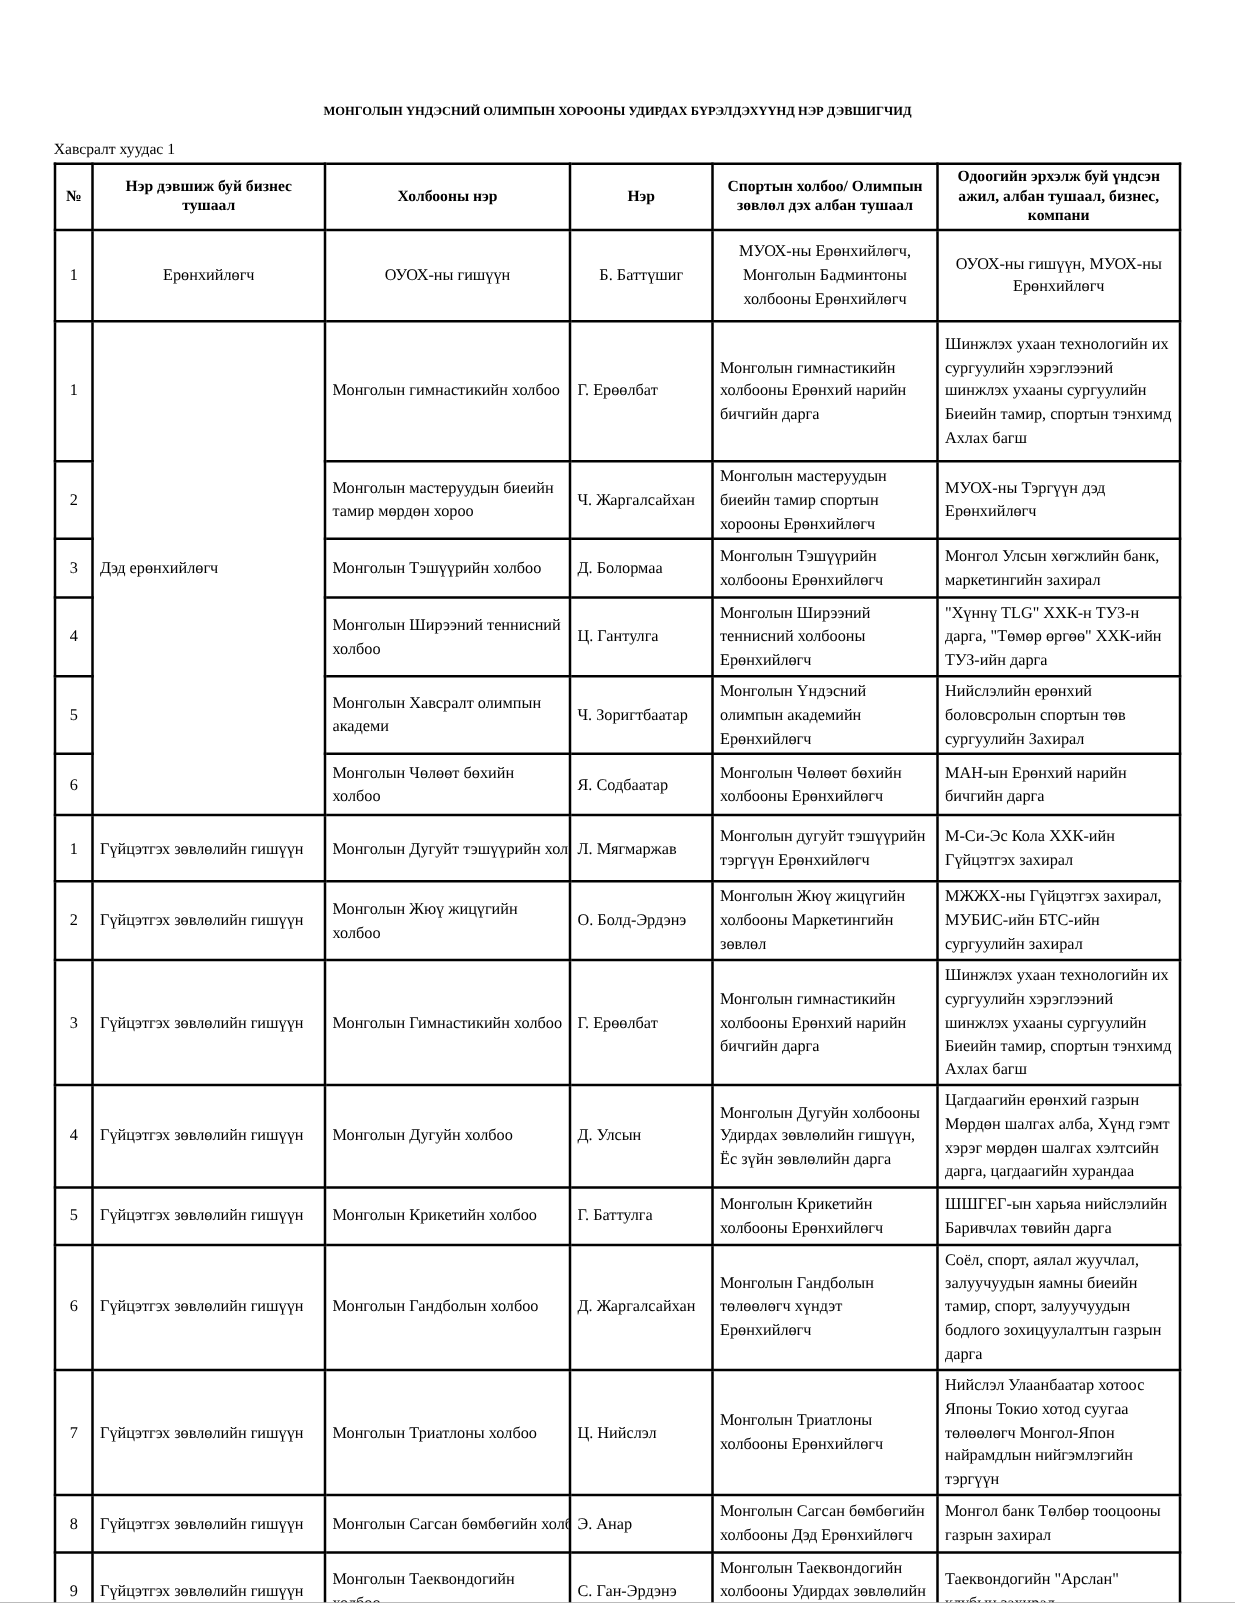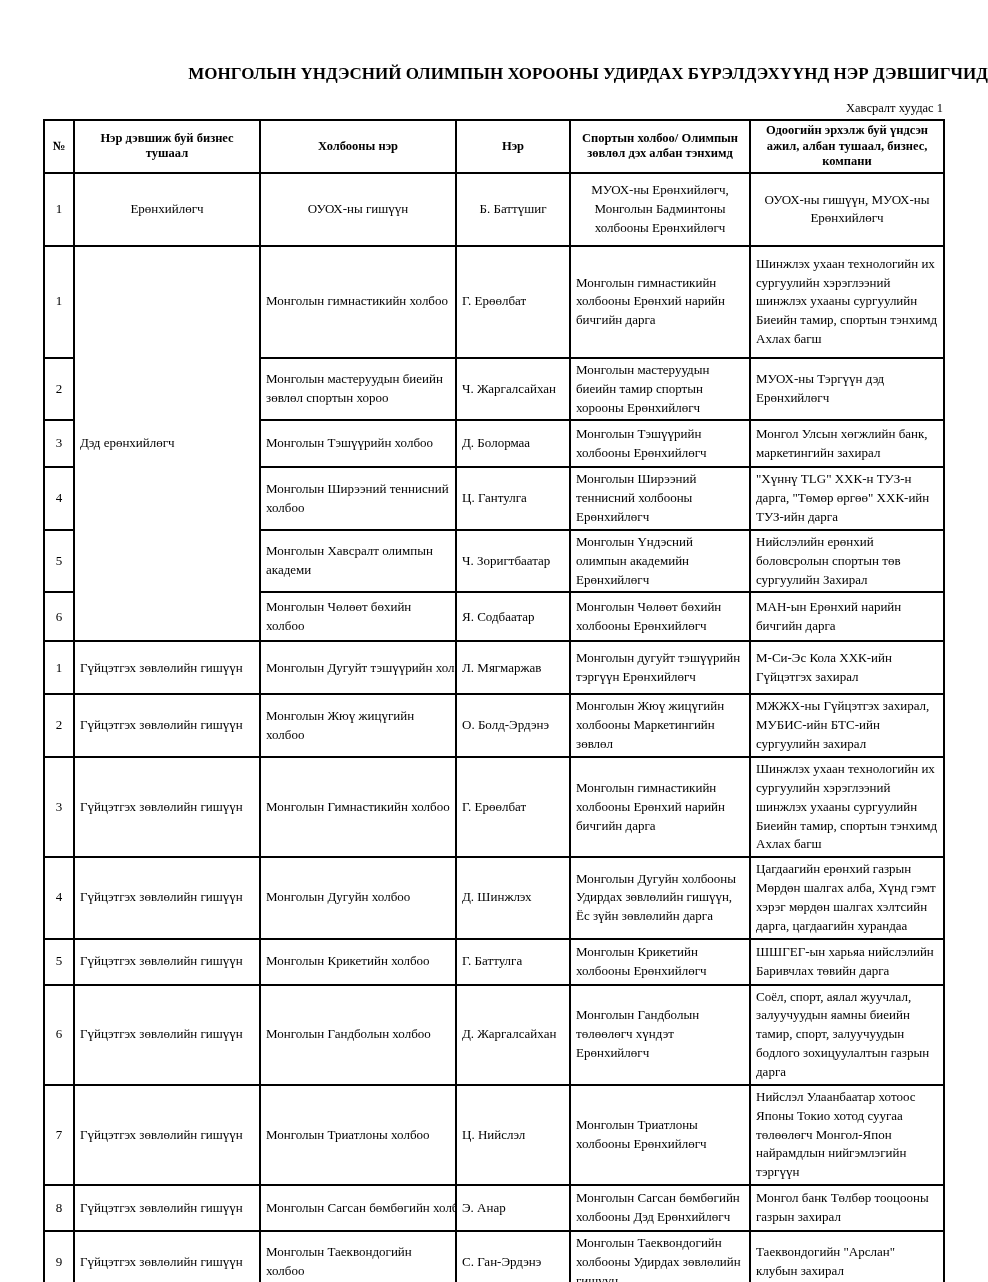--- a/index.html
+++ b/index.html
@@ -2,25 +2,25 @@
 <html><head>
 <meta charset="utf-8">
 <style>
   html,body{margin:0;padding:0;background:#888;}
   .page{
     width:988px;height:1282px;background:#ffffff;position:relative;
     font-family:"Liberation Serif","DejaVu Serif",serif;color:#000;
     overflow:hidden;
   }
   .doc-title{
-    padding-top:64px;text-align:right;font-weight:bold;font-size:17px;
+    padding-top:84px;text-align:center;font-weight:bold;font-size:10px;
     letter-spacing:0px;
   }
   .appendix-note{
-    width:900px;margin-left:43px;margin-top:17px;text-align:right;font-size:12.5px;
+    width:900px;margin-left:43px;margin-top:17px;text-align:left;font-size:12.5px;
   }
   table.nominees{
     margin-left:43px;margin-top:3px;border-collapse:collapse;width:900px;
     table-layout:fixed;
   }
   table.nominees th, table.nominees td{
     border:2px solid #000;padding:2px 5px;vertical-align:middle;
     font-size:13px;line-height:1.45;overflow:hidden;word-wrap:break-word;
   }
   table.nominees th{
@@ -49,21 +49,21 @@
       <col class="w-name">
         <col class="w-sport">
         <col class="w-work">
     </colgroup>
     <thead>
         <tr style="height: 46px;">
           <th>№</th>
           <th>Нэр дэвшиж буй бизнес тушаал</th>
           <th>Холбооны нэр</th>
           <th>Нэр</th>
-          <th>Спортын холбоо/ Олимпын зөвлөл дэх албан тэнхимд</th>
+          <th>Спортын холбоо/ Олимпын зөвлөл дэх албан тушаал</th>
           <th>Одоогийн эрхэлж буй үндсэн ажил, албан тушаал, бизнес, компани</th>
         </tr>
       </thead>
     <tbody>
         <tr class="row-centered" style="height: 73px;">
           <td class="c-num">1</td>
           <td class="c-pos" rowspan="1">Ерөнхийлөгч</td>
           <td class="c-fed">ОУОХ-ны гишүүн</td>
           <td class="c-name">Б. Баттүшиг</td>
           <td class="c-sport">МУОХ-ны Ерөнхийлөгч, Монголын Бадминтоны холбооны Ерөнхийлөгч</td>
@@ -72,21 +72,21 @@
         <tr style="height: 112px;">
           <td class="c-num">1</td>
           <td class="c-pos" rowspan="6">Дэд ерөнхийлөгч</td>
           <td class="c-fed">Монголын гимнастикийн холбоо</td>
           <td class="c-name">Г. Ерөөлбат</td>
           <td class="c-sport">Монголын гимнастикийн холбооны Ерөнхий нарийн бичгийн дарга</td>
           <td class="c-work">Шинжлэх ухаан технологийн их сургуулийн хэрэглээний шинжлэх ухааны сургуулийн Биеийн тамир, спортын тэнхимд Ахлах багш</td>
         </tr>
         <tr style="height: 62px;">
           <td class="c-num">2</td>
-          <td class="c-fed">Монголын мастеруудын биеийн зөвлөл спортын хороо</td>
+          <td class="c-fed">Монголын мастеруудын биеийн тамир мөрдөн хороо</td>
           <td class="c-name">Ч. Жаргалсайхан</td>
           <td class="c-sport">Монголын мастеруудын биеийн тамир спортын хорооны Ерөнхийлөгч</td>
           <td class="c-work">МУОХ-ны Тэргүүн дэд Ерөнхийлөгч</td>
         </tr>
         <tr style="height: 47px;">
           <td class="c-num">3</td>
           <td class="c-fed">Монголын Тэшүүрийн холбоо</td>
           <td class="c-name">Д. Болормаа</td>
           <td class="c-sport">Монголын Тэшүүрийн холбооны Ерөнхийлөгч</td>
           <td class="c-work">Монгол Улсын хөгжлийн банк, маркетингийн захирал</td>
@@ -133,21 +133,21 @@
           <td class="c-pos" rowspan="1">Гүйцэтгэх зөвлөлийн гишүүн</td>
           <td class="c-fed">Монголын Гимнастикийн холбоо</td>
           <td class="c-name">Г. Ерөөлбат</td>
           <td class="c-sport">Монголын гимнастикийн холбооны Ерөнхий нарийн бичгийн дарга</td>
           <td class="c-work">Шинжлэх ухаан технологийн их сургуулийн хэрэглээний шинжлэх ухааны сургуулийн Биеийн тамир, спортын тэнхимд Ахлах багш</td>
         </tr>
         <tr style="height: 75px;">
           <td class="c-num">4</td>
           <td class="c-pos" rowspan="1">Гүйцэтгэх зөвлөлийн гишүүн</td>
           <td class="c-fed">Монголын Дугуйн холбоо</td>
-          <td class="c-name">Д. Шинжлэх</td>
+          <td class="c-name">Д. Улсын</td>
           <td class="c-sport">Монголын Дугуйн холбооны Удирдах зөвлөлийн гишүүн, Ёс зүйн зөвлөлийн дарга</td>
           <td class="c-work">Цагдаагийн ерөнхий газрын Мөрдөн шалгах алба, Хүнд гэмт хэрэг мөрдөн шалгах хэлтсийн дарга, цагдаагийн хурандаа</td>
         </tr>
         <tr style="height: 46px;">
           <td class="c-num">5</td>
           <td class="c-pos" rowspan="1">Гүйцэтгэх зөвлөлийн гишүүн</td>
           <td class="c-fed">Монголын Крикетийн холбоо</td>
           <td class="c-name">Г. Баттулга</td>
           <td class="c-sport">Монголын Крикетийн холбооны Ерөнхийлөгч</td>
           <td class="c-work">ШШГЕГ-ын харьяа нийслэлийн Баривчлах төвийн дарга</td>

